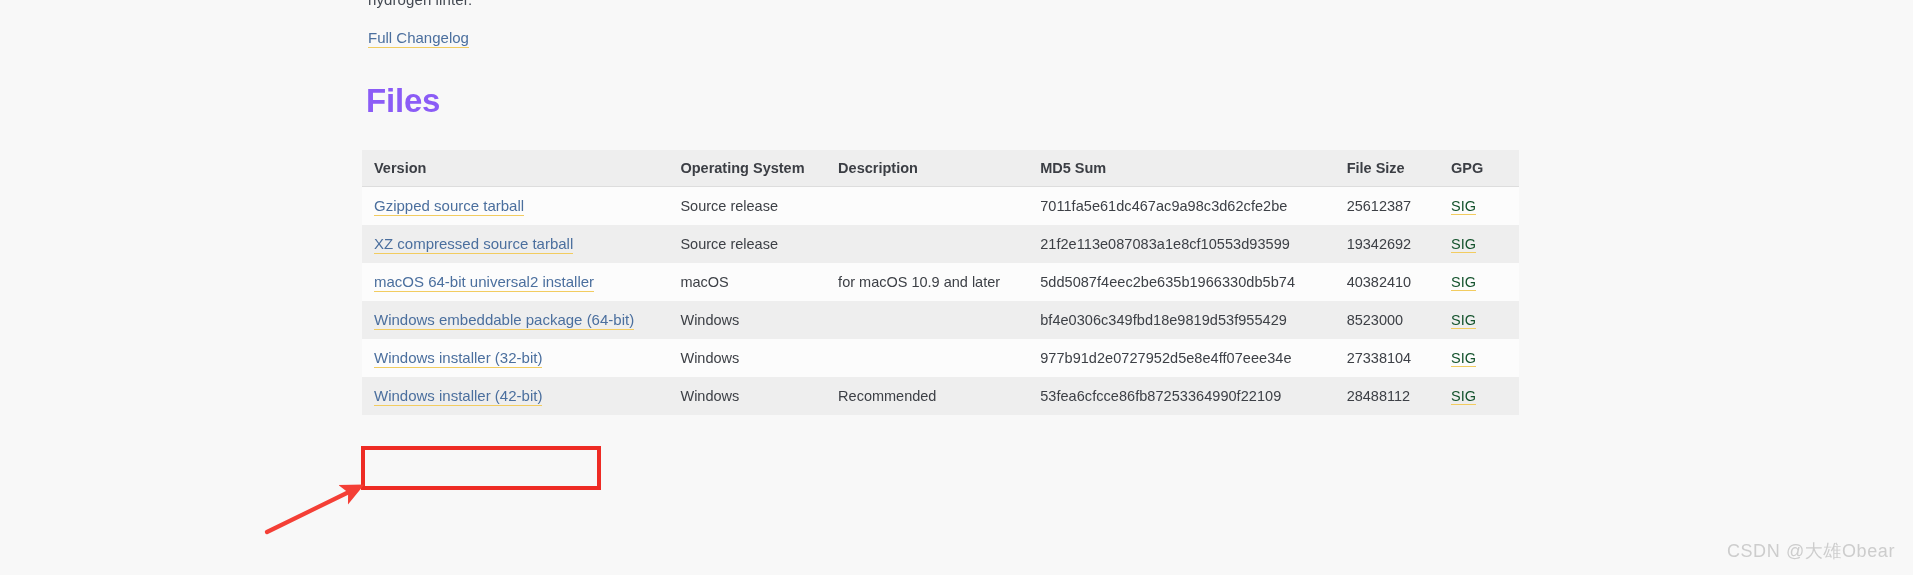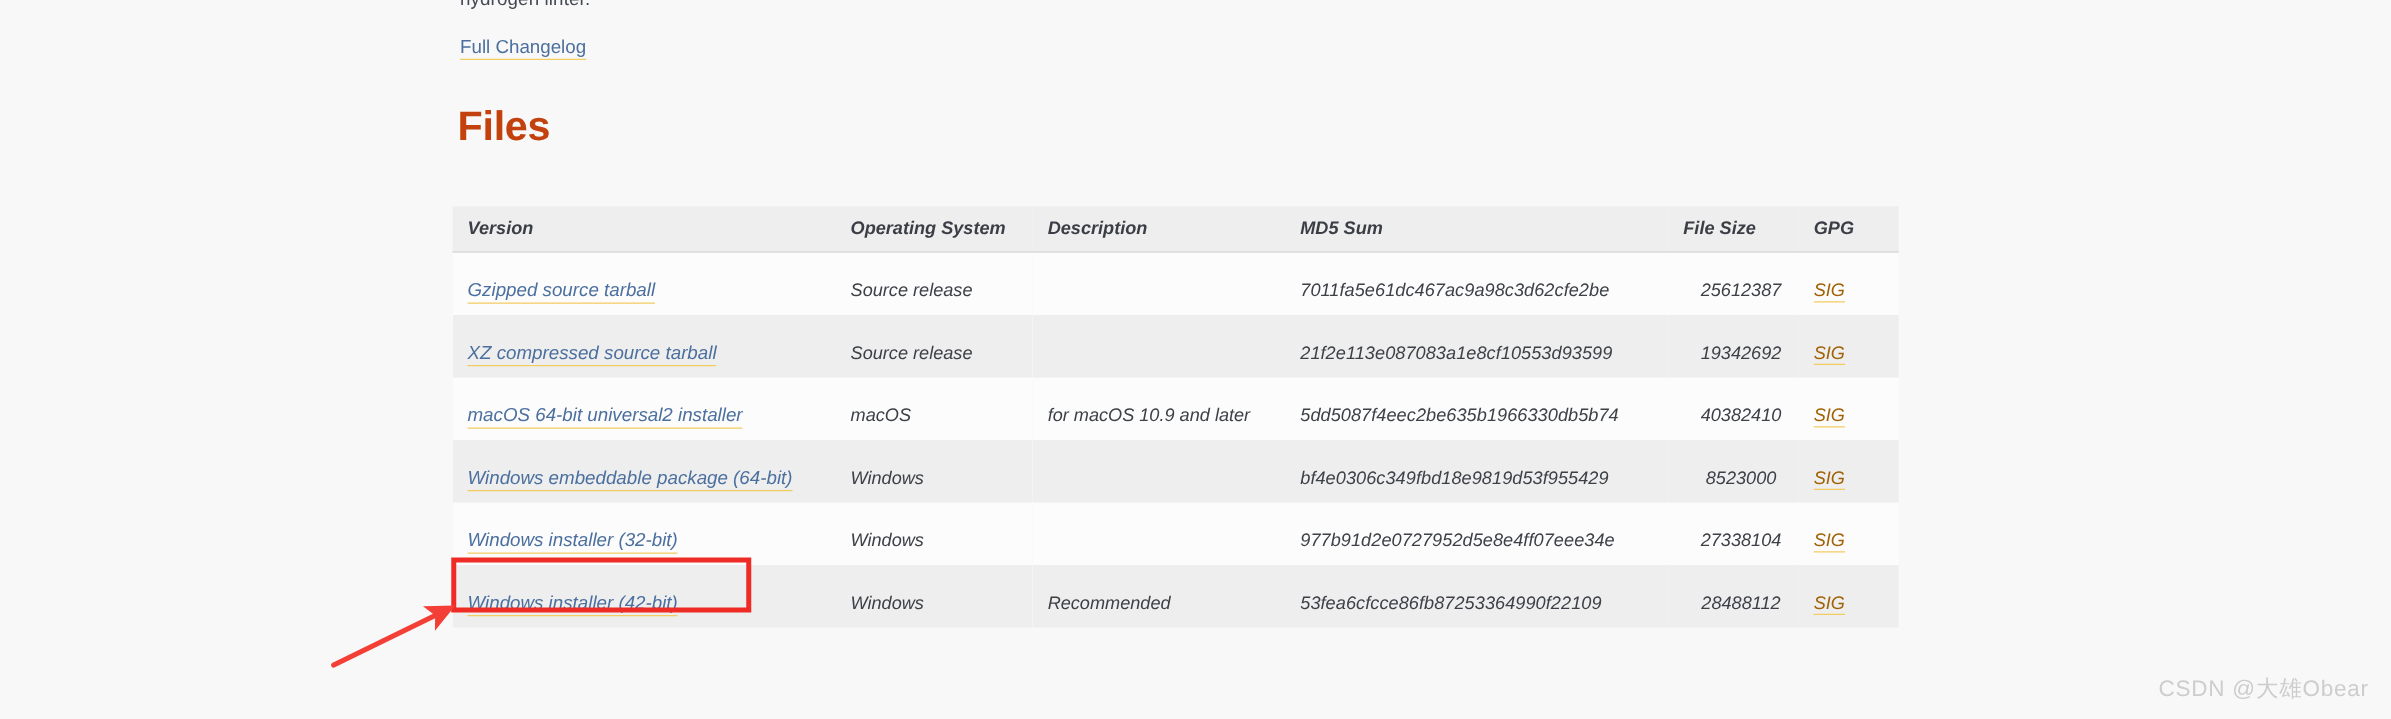--- a/index.html
+++ b/index.html
@@ -51,73 +51,72 @@
     display: inline-block;
   }
 
   
   .files-heading {
     position: absolute;
     left: 366px;
     top: 82px;
     font-size: 33px;
     font-weight: bold;
-    color: #c2410c;
+    color: #8b5cf6;
     letter-spacing: -0.2px;
   }
 
   
   .files-table-wrap {
     position: absolute;
     left: 362px;
-    top: 165px;
+    top: 150px;
     width: 1157px;
-    font-style: italic;
   }
   table.files {
     border-collapse: collapse;
     width: 1157px;
     table-layout: fixed;
     font-size: 14.5px;
   }
   table.files th {
     text-align: left;
     background: #eeeeee;
     color: #3b3e44;
     font-weight: bold;
     font-size: 14.5px;
     padding: 10px 0 10px 12px;
     border-bottom: 1px solid #dddddd;
     height: 15px;
     vertical-align: middle;
   }
   table.files td {
-    padding: 21px 0 9px 12px;
+    padding: 9px 0 9px 12px;
     vertical-align: middle;
     border: none;
     color: #3d4046;
     font-size: 14.5px;
     height: 17px;
     overflow: hidden;
     white-space: nowrap;
   }
   table.files tbody tr:nth-child(odd) td { background: #fcfcfc; }
   table.files tbody tr:nth-child(even) td { background: #eeeeee; }
 
   th.c-version, td.c-version { width: 264px; }
   th.c-os,      td.c-os      { width: 130px; }
   th.c-desc,    td.c-desc    { width: 170px; }
   th.c-md5,     td.c-md5     { width: 264px; }
-  th.c-size,    td.c-size    { width: 82px; text-align: center; }
+  th.c-size,    td.c-size    { width: 82px; }
   th.c-gpg,     td.c-gpg     { width: 60px; }
 
   td.c-md5 { letter-spacing: 0.05px; }
 
   a.siglink {
-    color: #a16207;
+    color: #14532d;
     text-decoration: none;
     border-bottom: 1.5px solid #f2cc60;
     font-size: 14.5px;
     display: inline-block;
   }
 
   
   .annot-box {
     position: absolute;
     left: 361px;

